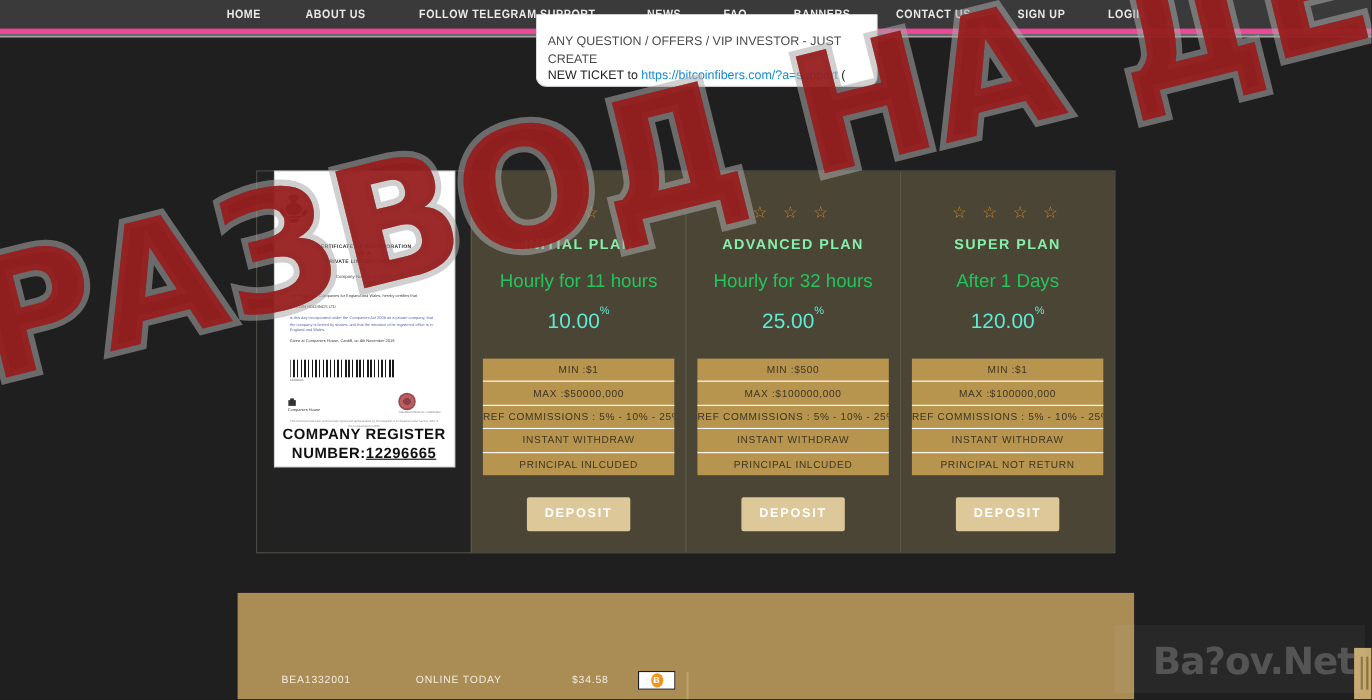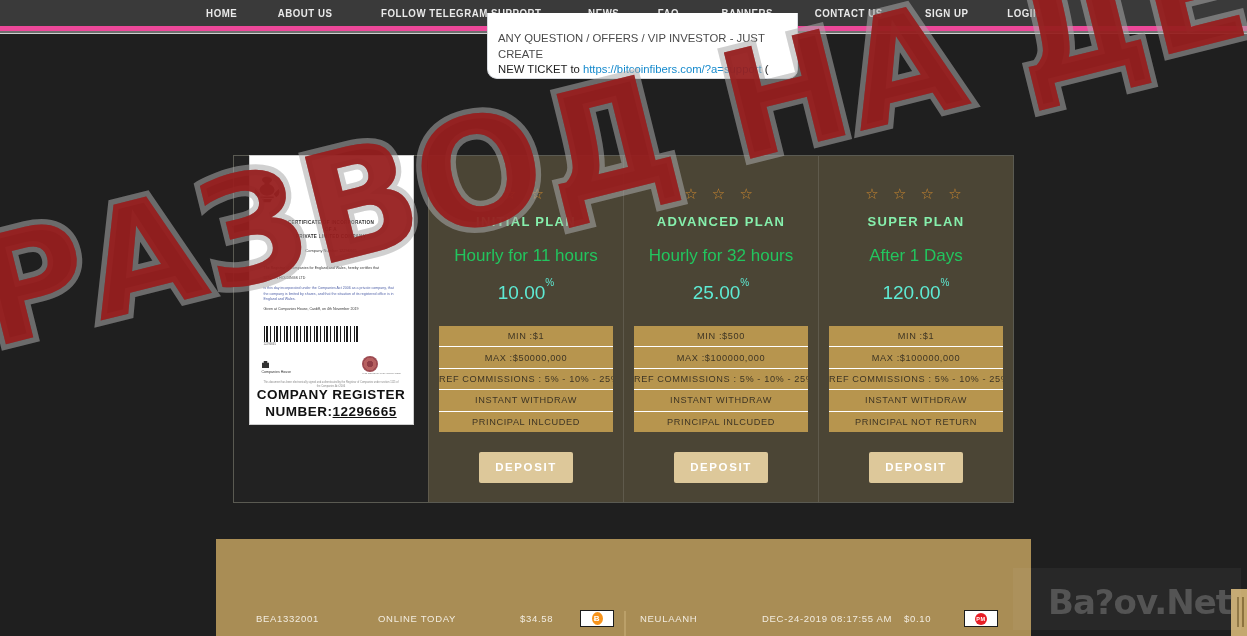--- a/index.html
+++ b/index.html
@@ -305,28 +305,20 @@
 
     <div class="rowline left">
       <span class="rl-user">BEA1332001</span>
       <span class="rl-mid">ONLINE TODAY</span>
       <span class="rl-amt">$34.58</span>
       <span class="coin btc">
           <span class="dot">Ƀ</span>
         </span>
     </div>
 
-    <div class="rowline right">
-      <span class="rl-user">NEULAANH</span>
-      <span class="rl-mid">DEC-24-2019 08:17:55 AM</span>
-      <span class="rl-amt">$0.10</span>
-      <span class="coin pm">
-          <span class="dot">PM</span>
-        </span>
-    </div>
 
   </div>
 
   <div class="scroll-tab">
     <div class="l"></div>
     <div class="l2"></div>
   </div>
 
   <div class="wm">РАЗВОД НА ДЕНЬГИ</div>
   <div class="wm-fill">РАЗВОД НА ДЕНЬГИ</div>

